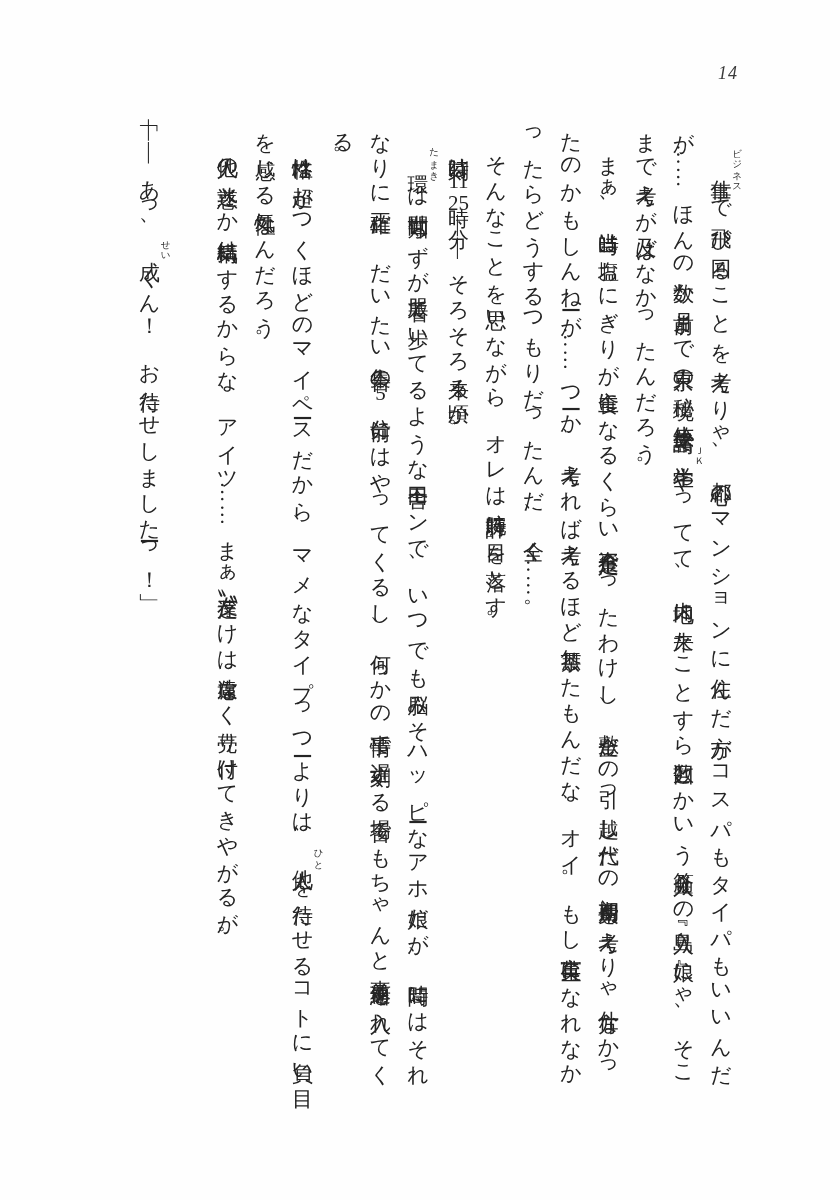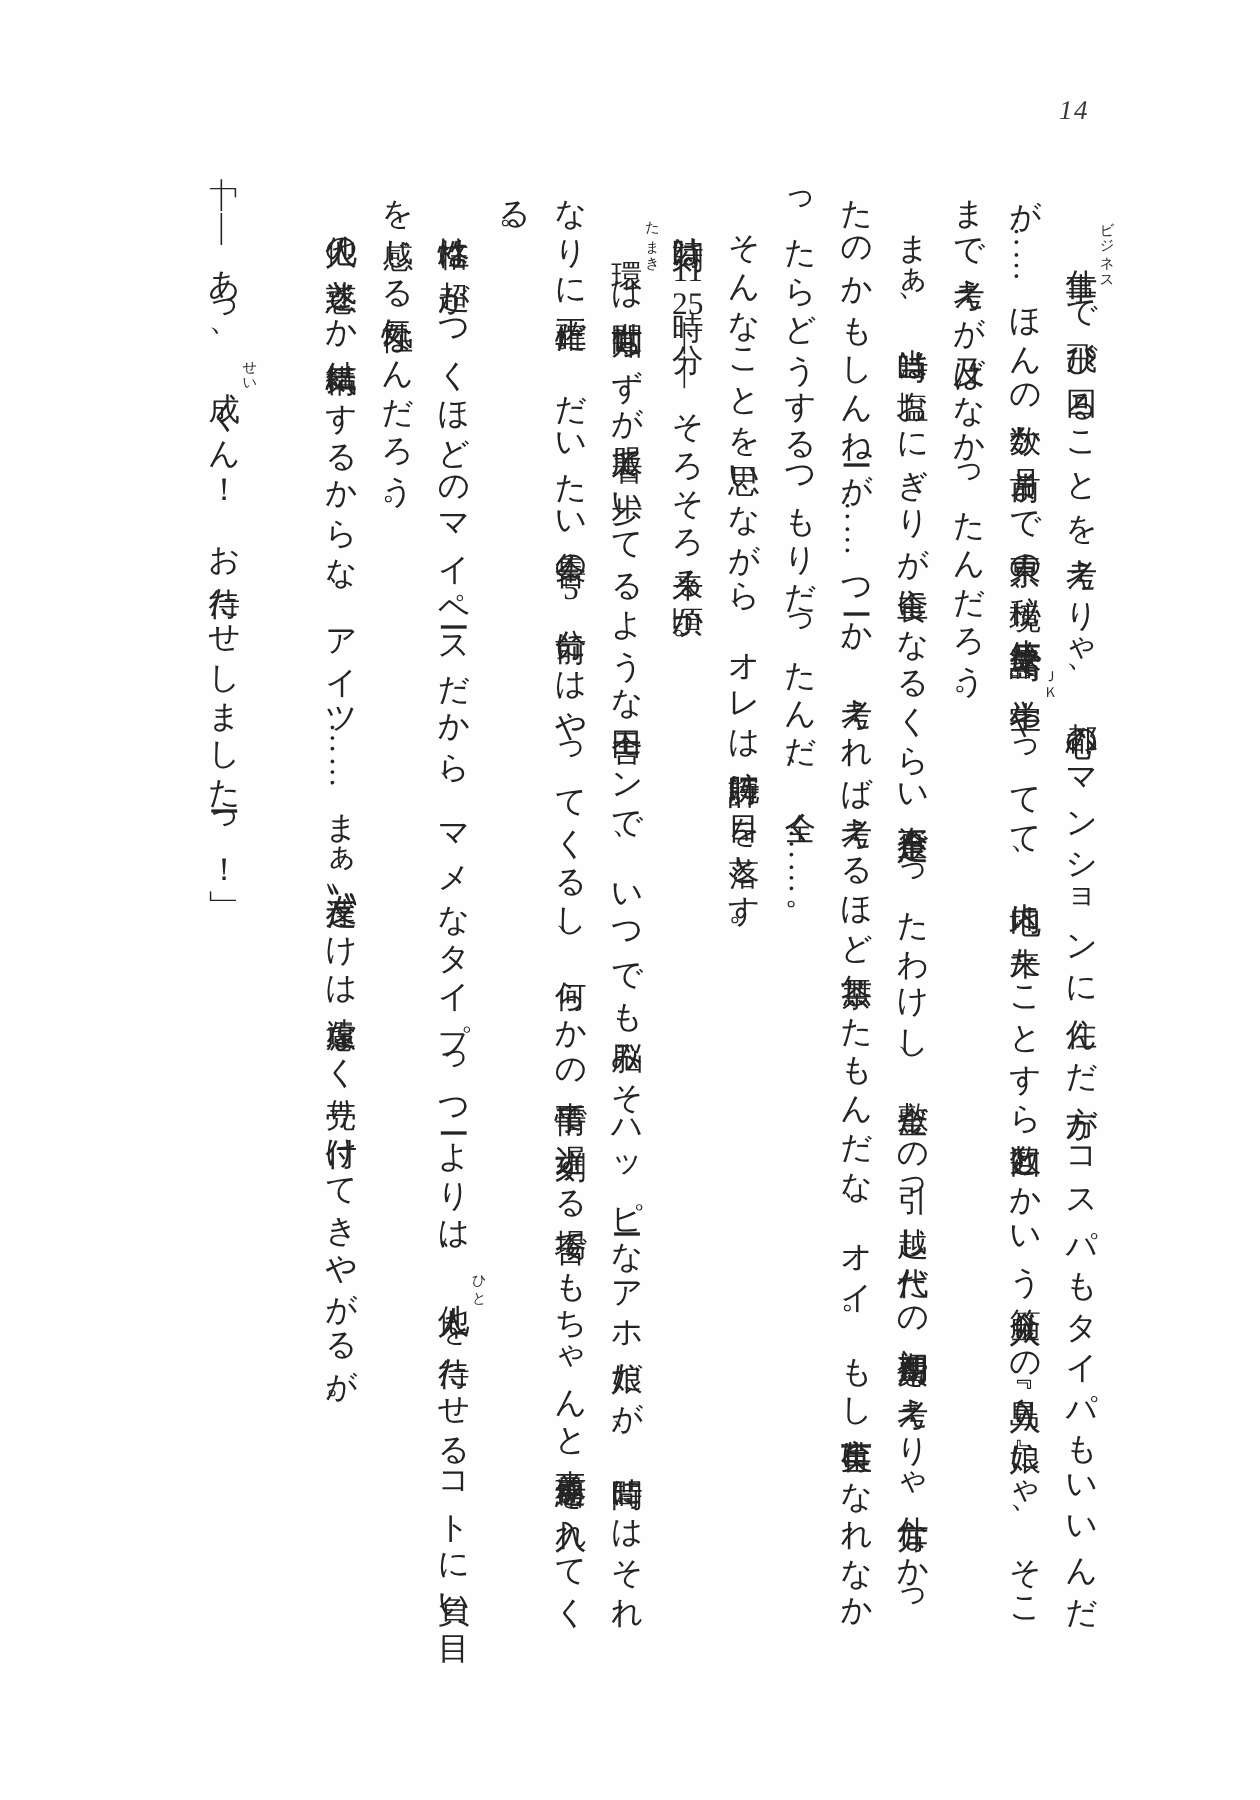--- a/index.html
+++ b/index.html
@@ -12,20 +12,21 @@
     background: #fefefe;
     position: relative;
     overflow: hidden;
     font-family: "Liberation Serif", "DejaVu Serif", serif;
   }
   .page-number {
     position: absolute;
     top: 63px;
     left: 706px;
     width: 44px;
+    text-align: center;
     font-size: 18px;
     font-style: italic;
     color: #3a3a3a;
     letter-spacing: 1px;
   }
   .text-area {
     position: absolute;
     top: 118px;
     right: 98px;
     height: 958px;

